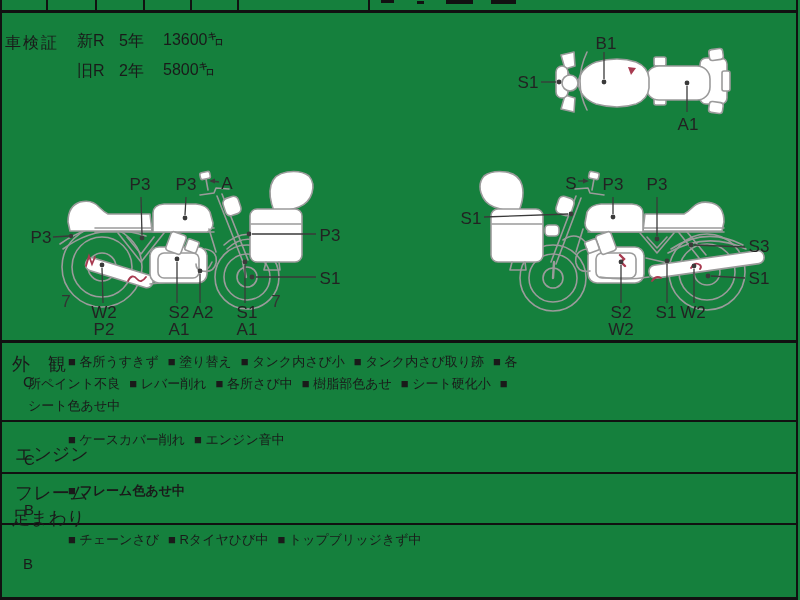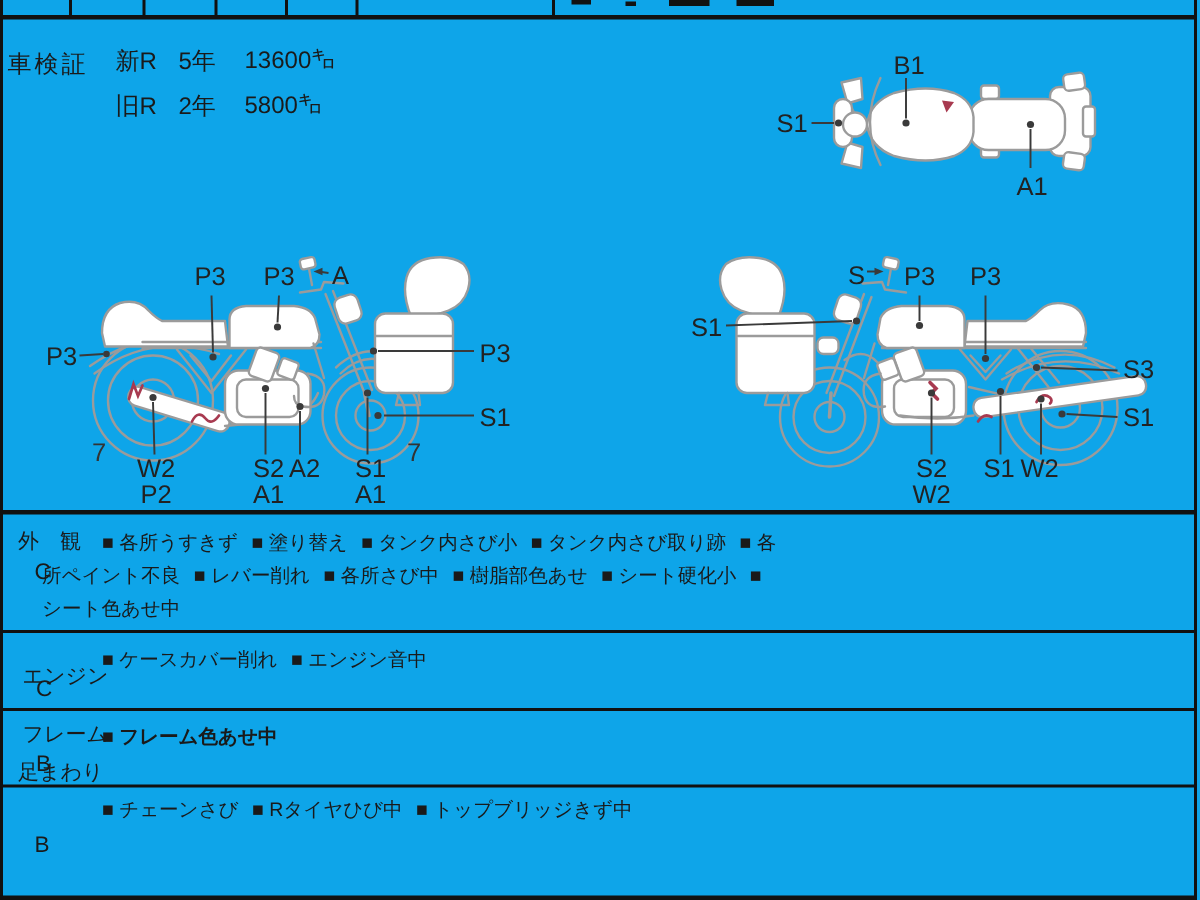--- a/index.html
+++ b/index.html
@@ -1,32 +1,32 @@
 <!DOCTYPE html>
 <html style="--line: #9b9b9b; --leader: #3a3a3a; --ink: #1a1a1a; --mark: #a83a50;"><head>
 <meta charset="utf-8">
 <style>
   :root{
     --line:#9b9b9b; --leader:#3a3a3a; --ink:#1a1a1a; --mark:#a83a50;
   }
   html,body{margin:0;padding:0;}
   body{width:800px;height:600px;overflow:hidden;background:#fff;
        font-family:"Liberation Sans", sans-serif;color:var(--ink);}
-  #sheet{position:relative;width:800px;height:600px;background:#0ea5e9;}
+  #sheet{position:relative;width:800px;height:600px;background:#15803d;}
   .hline,.vline,.frag{position:absolute;background:#111;}
   
   #reg{position:absolute;left:5px;top:31px;font-size:16px;}
   #reg .title{position:absolute;left:0;top:2px;letter-spacing:2px;white-space:nowrap;}
   #reg .rrow{position:absolute;left:72px;display:flex;white-space:nowrap;}
   #reg .era{width:32px;}
   #reg .yrs{width:44px;margin-left:10px;}
   #reg .dist{width:74px;text-align:left;}
   
   .section{position:absolute;left:0;width:798px;}
-  .sec-label{position:absolute;font-size:14px;white-space:pre;}
+  .sec-label{position:absolute;font-size:18px;white-space:pre;}
   .sec-grade{position:absolute;font-size:15px;}
   .sec-items{position:absolute;left:28px;text-indent:40px;font-size:13px;line-height:22px;color:var(--ink);}
   .item{margin-right:9px;}
   
   svg{position:absolute;overflow:visible;}
   .art{stroke:var(--line);stroke-width:1.6;fill:none;stroke-linecap:round;stroke-linejoin:round;}
   .artf{stroke:var(--line);stroke-width:1.6;fill:#fff;stroke-linecap:round;stroke-linejoin:round;}
   .artw{stroke:var(--line);stroke-width:2.4;fill:none;stroke-linecap:round;}
   .lead{stroke:var(--leader);stroke-width:1.3;fill:none;}
   .dot{fill:var(--leader);stroke:none;}

